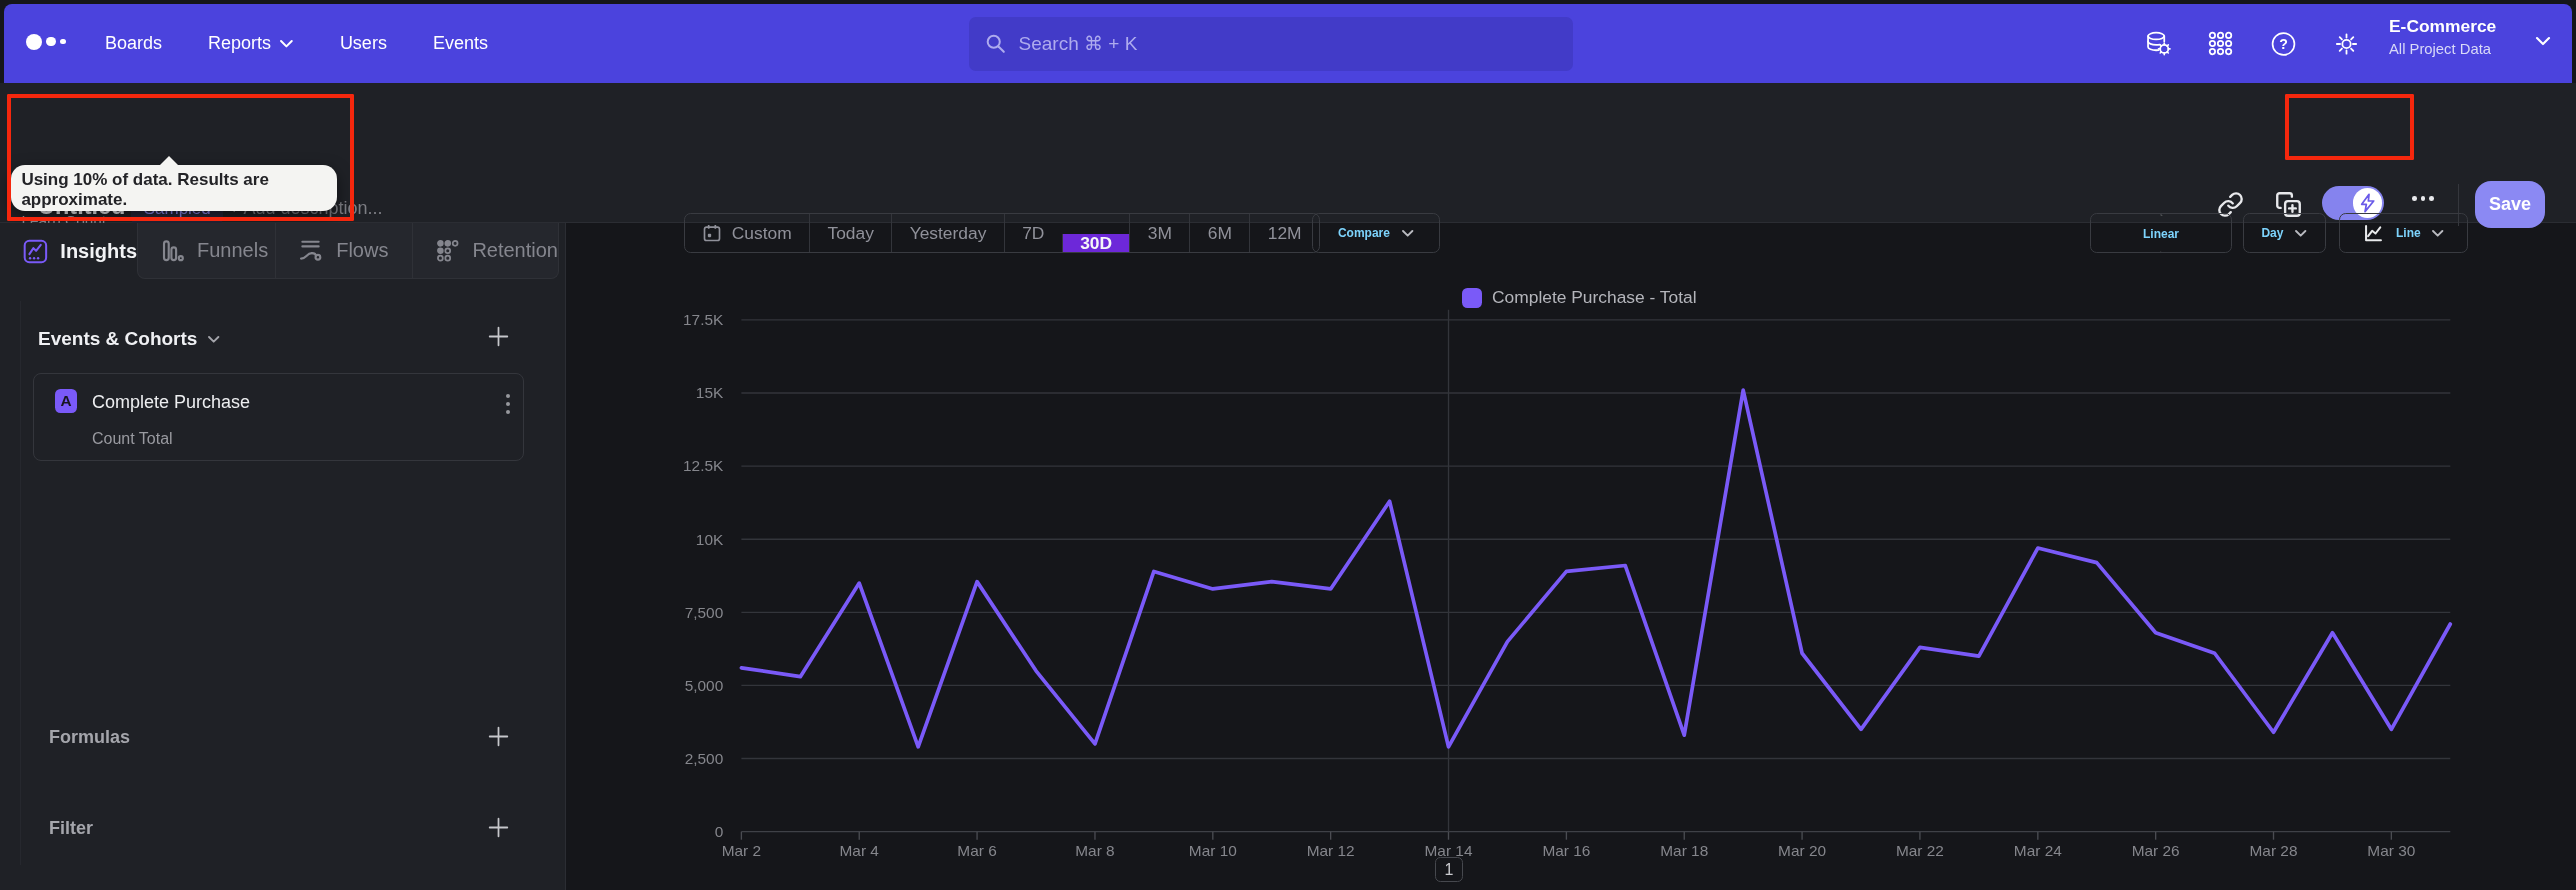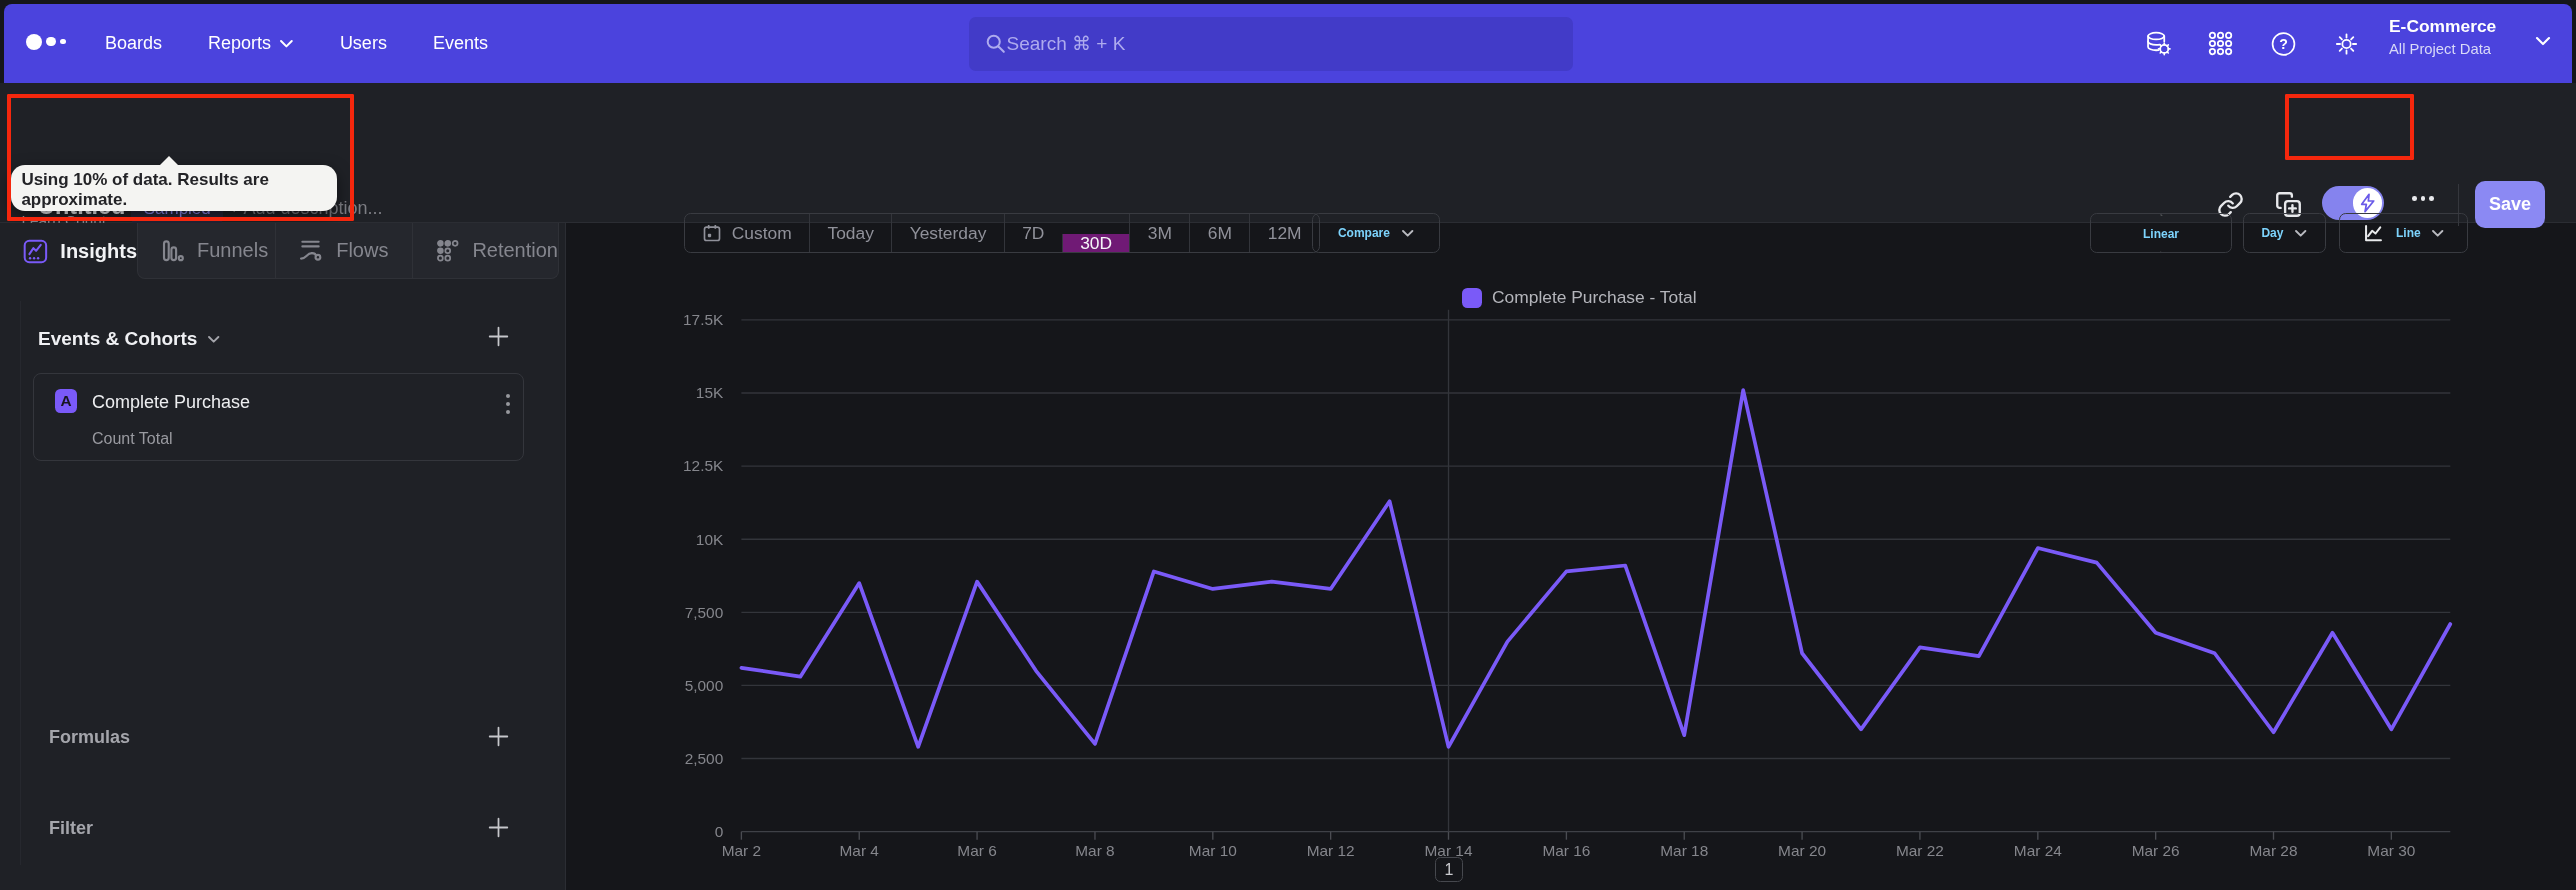--- a/index.html
+++ b/index.html
@@ -9,21 +9,21 @@
   
   #topnav { position:absolute; left:4px; top:4px; width:2568px; height:79px;
     background:#4B43DD; border-radius:8px 8px 0 0; }
   #logo { position:absolute; left:21.5px; top:29.5px; display:flex; align-items:center; gap:4.7px; }
   #logo .d1{ width:16px;height:16px;border-radius:50%;background:#fff;}
   #logo .d2{ width:9.4px;height:9.4px;border-radius:50%;background:#fff;}
   #logo .d3{ width:5.4px;height:5.4px;border-radius:50%;background:#fff;}
   #navlinks { position:absolute; left:101px; top:0; height:79px; display:flex; align-items:center; gap:46px; }
   .navlink { color:#FFFFFF; font-size:18px; font-weight:500; display:flex; align-items:center; gap:8px; cursor:pointer; }
   #search { position:absolute; left:965px; top:12.7px; width:604px; height:54px;
-    background:#423BC8; border-radius:6.7px; display:flex; align-items:center; padding:0 16px; gap:0; }
+    background:#423BC8; border-radius:6.7px; display:flex; align-items:center; padding:0 16px; gap:12px; }
   #search .ph { color:#AEABEE; font-size:19px; }
   #navicons { position:absolute; left:2140px; top:0; height:79px; display:flex; align-items:center; gap:36px; }
   .navicon { width:27px; height:27px; display:flex; align-items:center; justify-content:center; cursor:pointer; }
   #project { position:absolute; left:2385px; top:12px; cursor:pointer; }
   #project .pname { color:#FFFFFF; font-size:17.4px; font-weight:700; }
   #project .pscope { color:#D9DAF8; font-size:14.8px; margin-top:4px; }
   #project .chev { position:absolute; left:146px; top:20px; }
 
   
   #rheader { position:absolute; left:0; top:83px; width:2576px; height:140px;
@@ -33,21 +33,21 @@
     background:#262639; color:#8F8BF2; font-size:17px; padding:0 12.7px; border-radius:5.4px; cursor:pointer; }
   #adddesc { position:absolute; left:229px; top:115px; font-size:18px; color:#7D7E84; cursor:text; }
   .hdr-ic { position:absolute; top:106px; width:31px; height:31px; display:flex; align-items:center; justify-content:center; cursor:pointer; }
   #toggle { position:absolute; left:2322px; top:103px; width:62px; height:34px; border-radius:17px;
     background:#8583EE; cursor:pointer; }
   #toggle .knob { position:absolute; right:2px; top:2px; width:29.5px; height:29.5px; border-radius:50%;
     background:#FFFFFF; display:flex; align-items:center; justify-content:center; }
   #meatballs { position:absolute; left:2412px; top:113px; display:flex; gap:4px; cursor:pointer; }
   #meatballs i { width:4.7px; height:4.7px; border-radius:50%; background:#E8E9EC; }
   #hdivider { position:absolute; left:2458px; top:101px; width:1.3px; height:42px; background:#35373D; }
-  #savebtn { position:absolute; left:2475px; top:98px; width:70px; height:47px; border-radius:10px;
+  #savebtn { position:absolute; left:2475px; top:98px; width:70px; height:47px; border-radius:16px;
     background:#8B89F3; color:#FFFFFF; font-size:18px; font-weight:600; border:none;
     display:flex; align-items:center; justify-content:center; cursor:pointer; font-family:inherit; }
   #tooltip { position:absolute; left:10.7px; top:82px; width:326px; height:46px; background:#F4F4F2;
     border-radius:14px; box-shadow:0 5.4px 14.8px rgba(0,0,0,.5); padding:5.4px 10.7px; }
   #tooltip:before { content:""; position:absolute; left:149px; top:-8.7px; width:0; height:0;
     border-left:9.4px solid transparent; border-right:9.4px solid transparent; border-bottom:9.4px solid #F4F4F2; }
   #tooltip .tl1 { font-size:17px; font-weight:700; color:#232327; }
   #tooltip .tl2 { font-size:15.4px; color:#808086; text-decoration:underline; margin-top:2px; display:inline-block; cursor:pointer; }
   .redrect { position:absolute; border:4.7px solid #F5270D; border-radius:1.3px; pointer-events:none; }
   #redrect1 { left:6.7px; top:10.7px; width:347px; height:127px; }
@@ -75,21 +75,21 @@
   #kebab i { width:4px; height:4px; border-radius:50%; background:#97989D; }
   #evmetric { position:absolute; left:58px; top:56px; font-size:16px; color:#999AA0; }
   .section-lbl { position:absolute; left:49px; font-size:18px; font-weight:600; color:#A4A5AB; }
 
   
   #rangegroup { position:absolute; left:684px; top:213px; height:40px; display:flex;
     border:1.3px solid #393B41; border-radius:6.7px; overflow:hidden; }
   .rseg { display:flex; align-items:center; gap:9.4px; padding:0 17.4px; font-size:17.4px; font-weight:500;
     color:#90919A; cursor:pointer; }
   .rseg + .rseg { border-left:1.3px solid #33353B; }
-  .rseg.active { background:#701a75; color:#F5F6F8; font-weight:400;margin-top:20px; }
+  .rseg.active { background:#6d28d9; color:#F5F6F8; font-weight:700;margin-top:20px; }
   .ctlbtn { position:absolute; top:213px; height:40px; border:1.3px solid #393B41; border-radius:6.7px;
     display:flex; align-items:center; justify-content:center; gap:10.7px; font-size:12px; font-weight:600;
     color:#7dd3fc; cursor:pointer; padding:0 16px; }
   #legend { position:absolute; left:1462px; top:287px; display:flex; align-items:flex-end; gap:10px; }
   #legend .swatch { width:20px; height:20px; border-radius:5.4px; background:#7A5AF8; }
   #legend .ltext { font-size:17.4px; color:#B4B5BB; }
   #chart-svg { position:absolute; left:0; top:0; width:2576px; height:890px; pointer-events:none; }
   .ytick, .xtick { fill:#85868C; font-size:23px; font-family:"Liberation Sans", sans-serif; }
   #pagination { position:absolute; left:1435px; top:857px; width:28px; height:25px; border:1.3px solid #46484E;
     border-radius:5.4px; color:#CACBCF; font-size:16px; display:flex; align-items:center; justify-content:center; cursor:pointer; }

